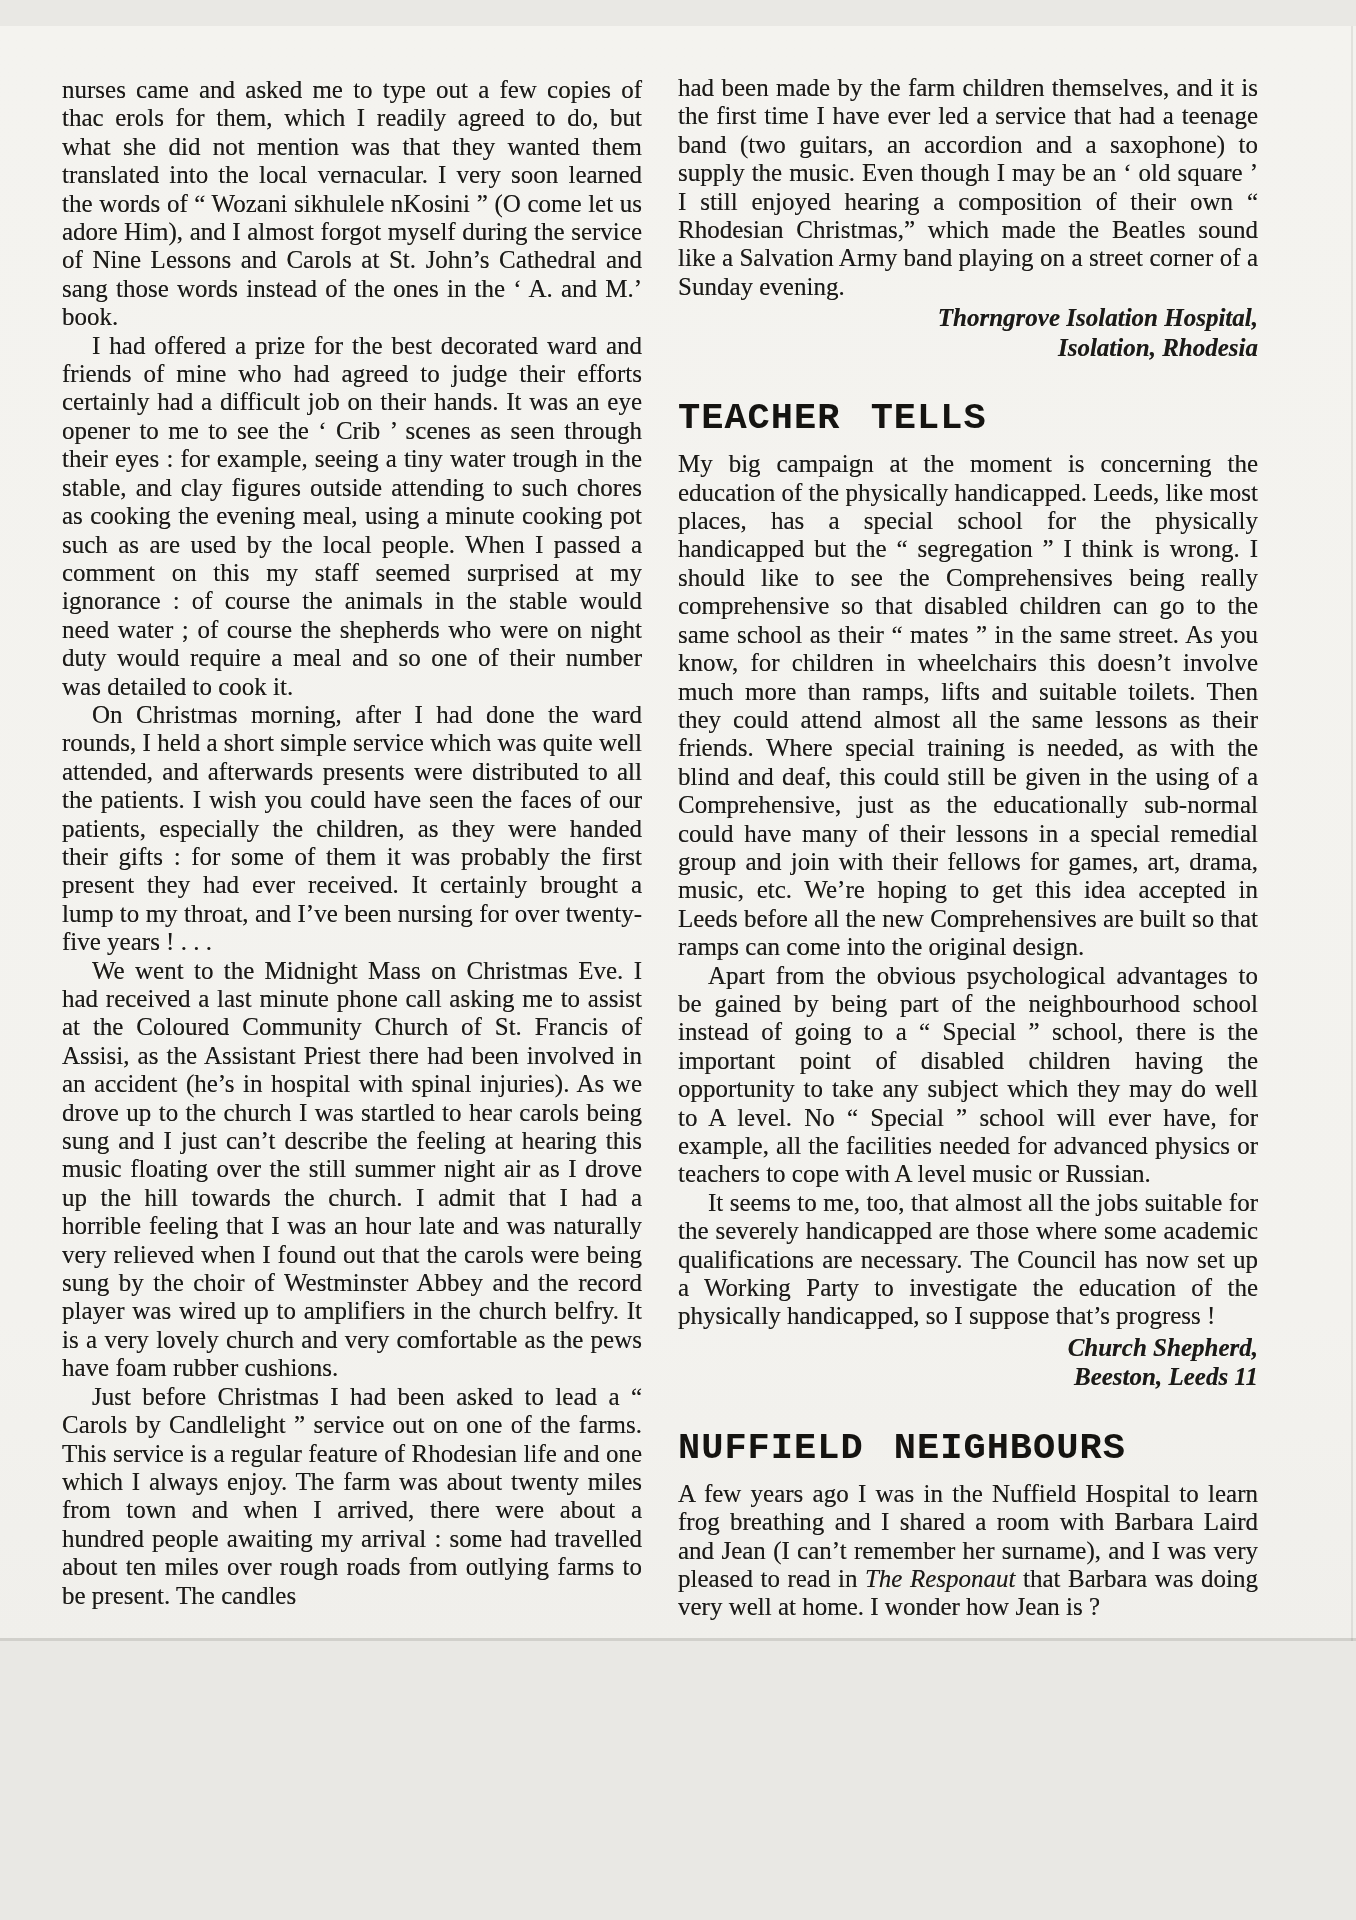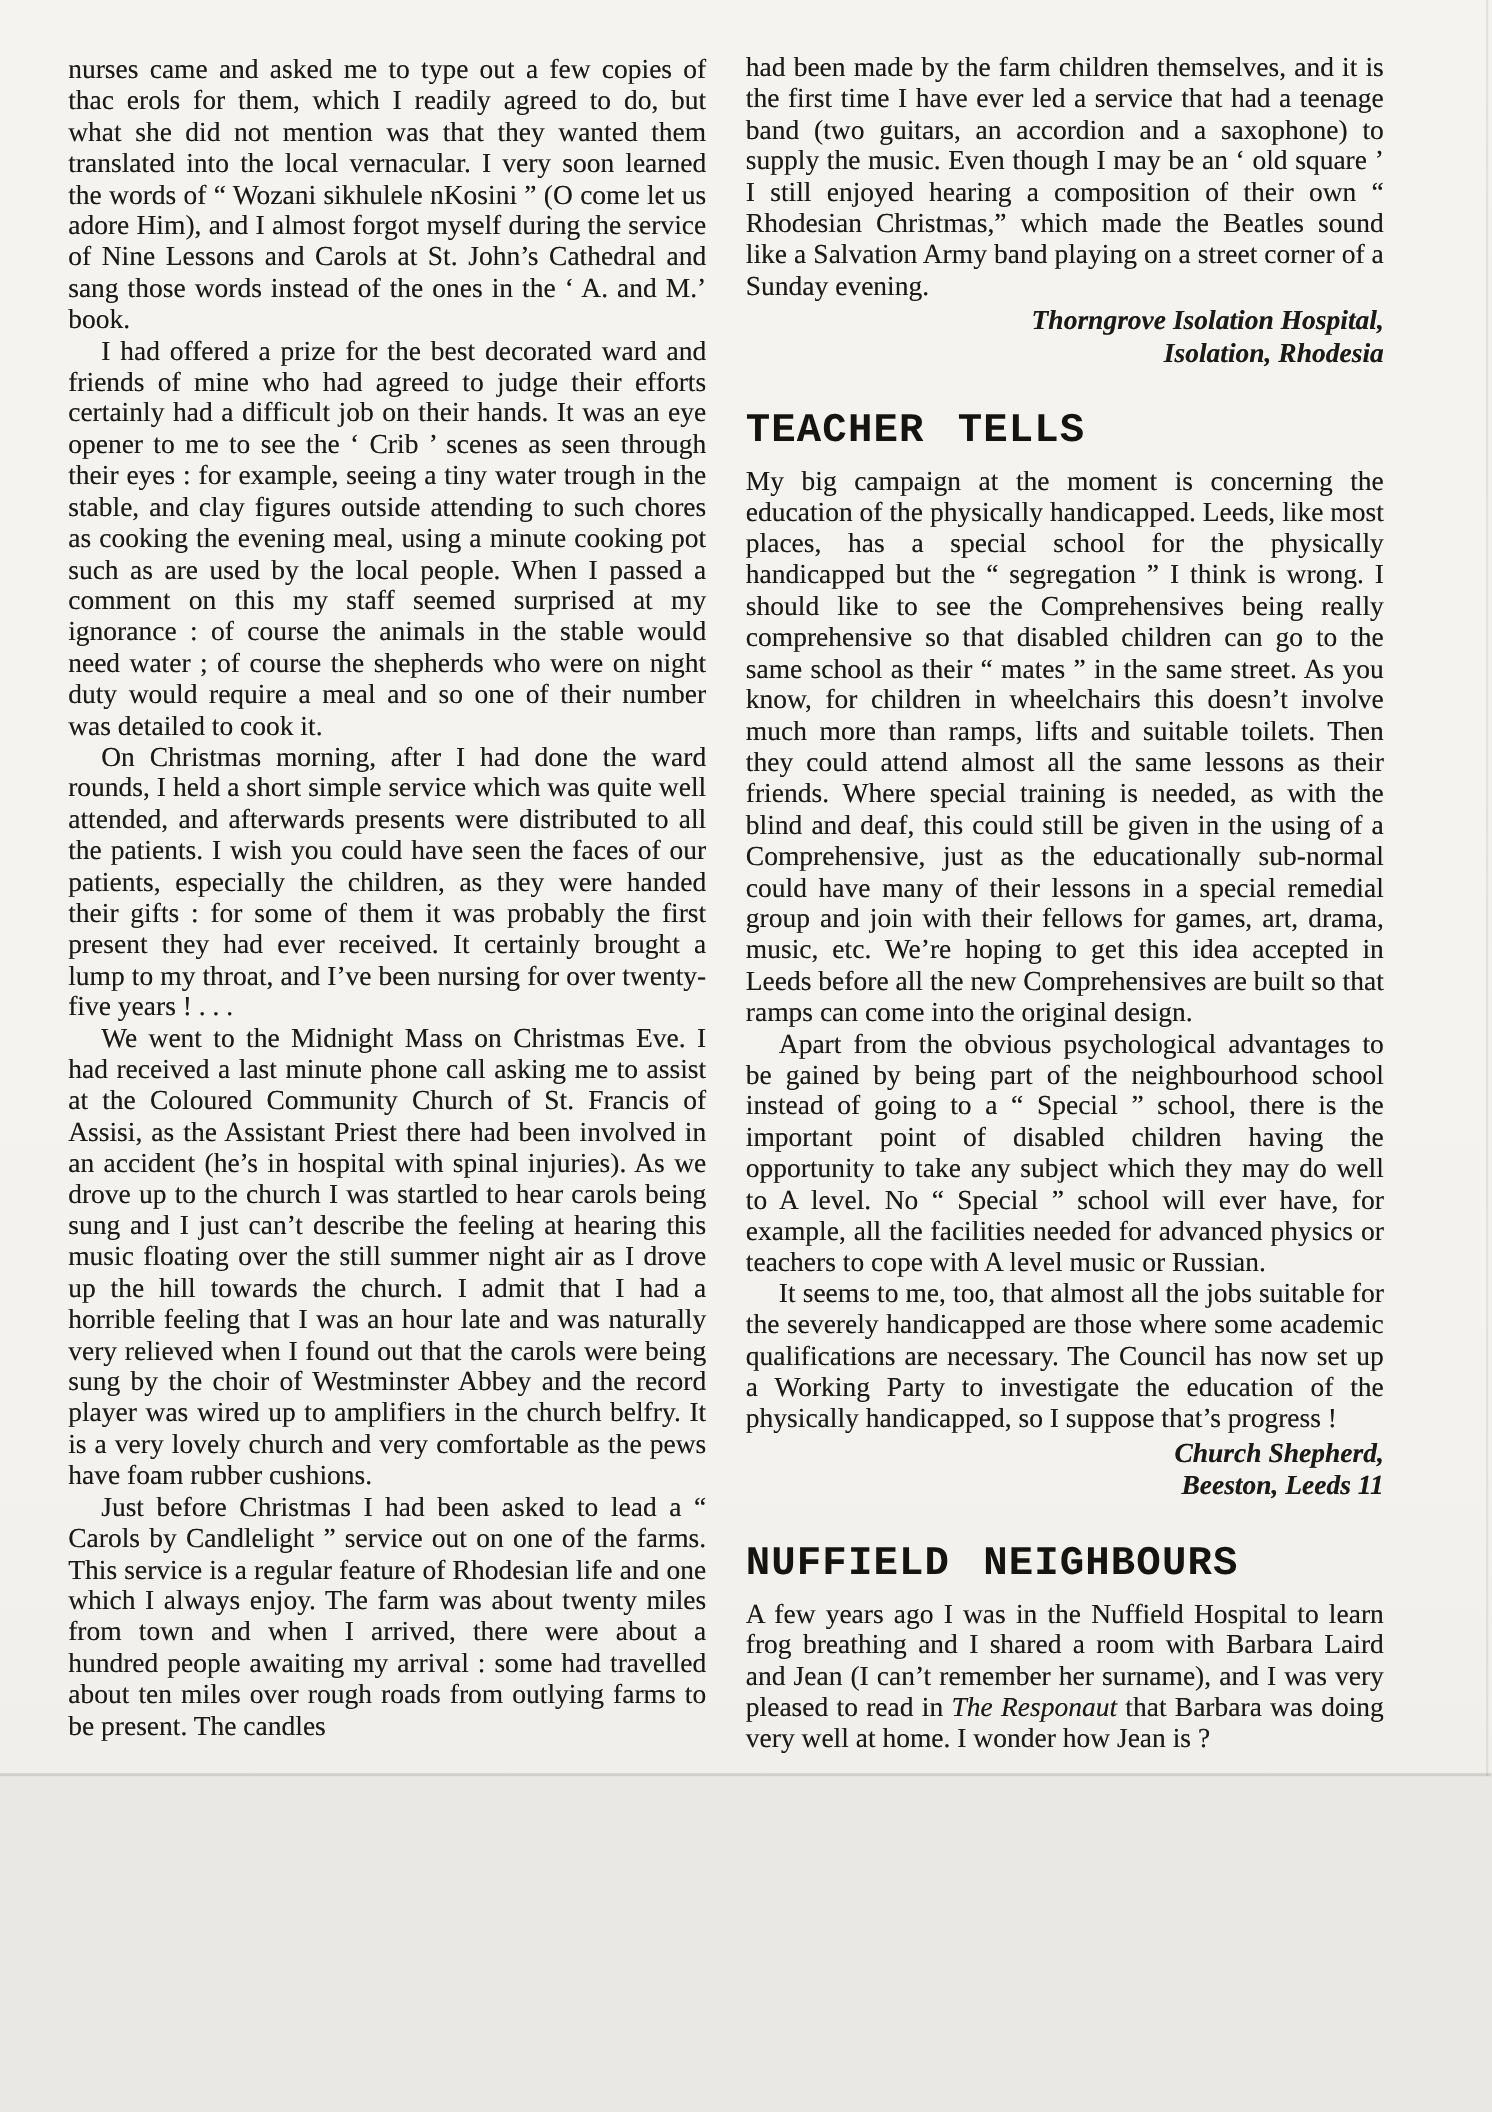--- a/index.html
+++ b/index.html
@@ -8,20 +8,21 @@
     width: 1356px; height: 1920px;
     background: #e9e8e4;
     font-family: "Liberation Serif", "DejaVu Serif", serif;
   }
   .page {
     position: relative;
     width: 1356px; height: 1615px;
     background: linear-gradient(180deg, #f4f3ef 0%, #f3f2ee 80%, #f0efeb 100%);
     overflow: hidden;
     color: #1b1a17;
+    margin-top: 26px;
   }
   .scan-edge-bottom {
     position: absolute; left: 0; bottom: 0; width: 100%; height: 3px;
     background: rgba(70, 68, 62, 0.18);
   }
   .scan-edge-right {
     position: absolute; top: 0; right: 3px; width: 2px; height: 100%;
     background: rgba(70, 68, 62, 0.10);
   }
   .column {

